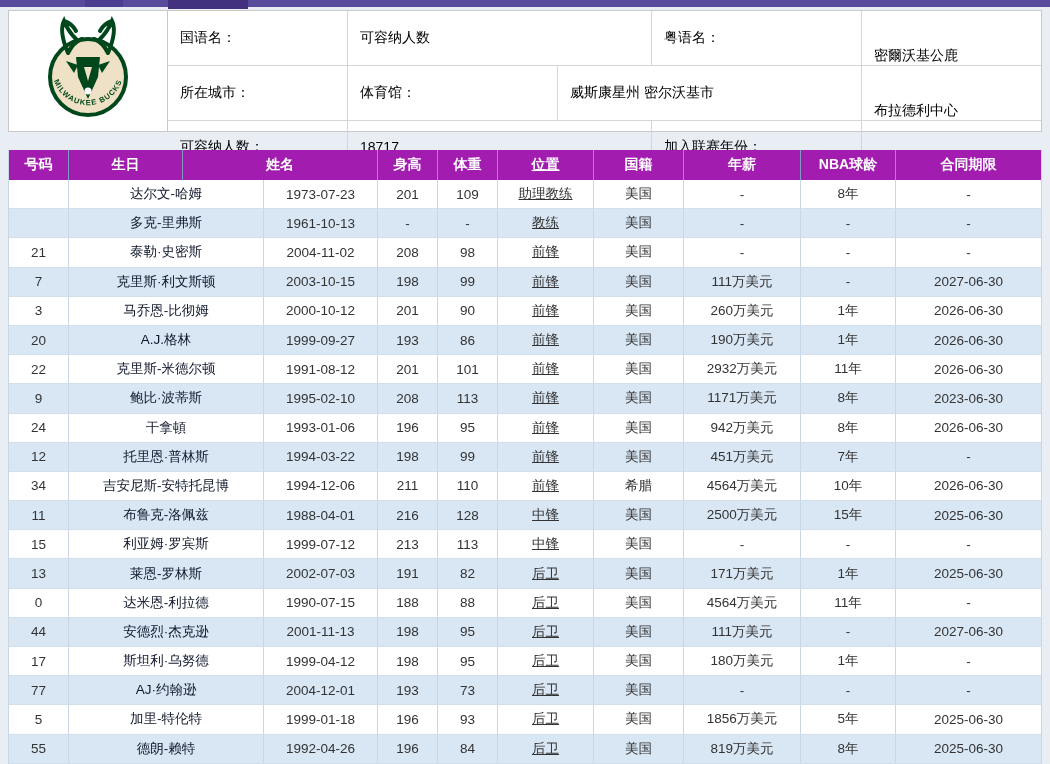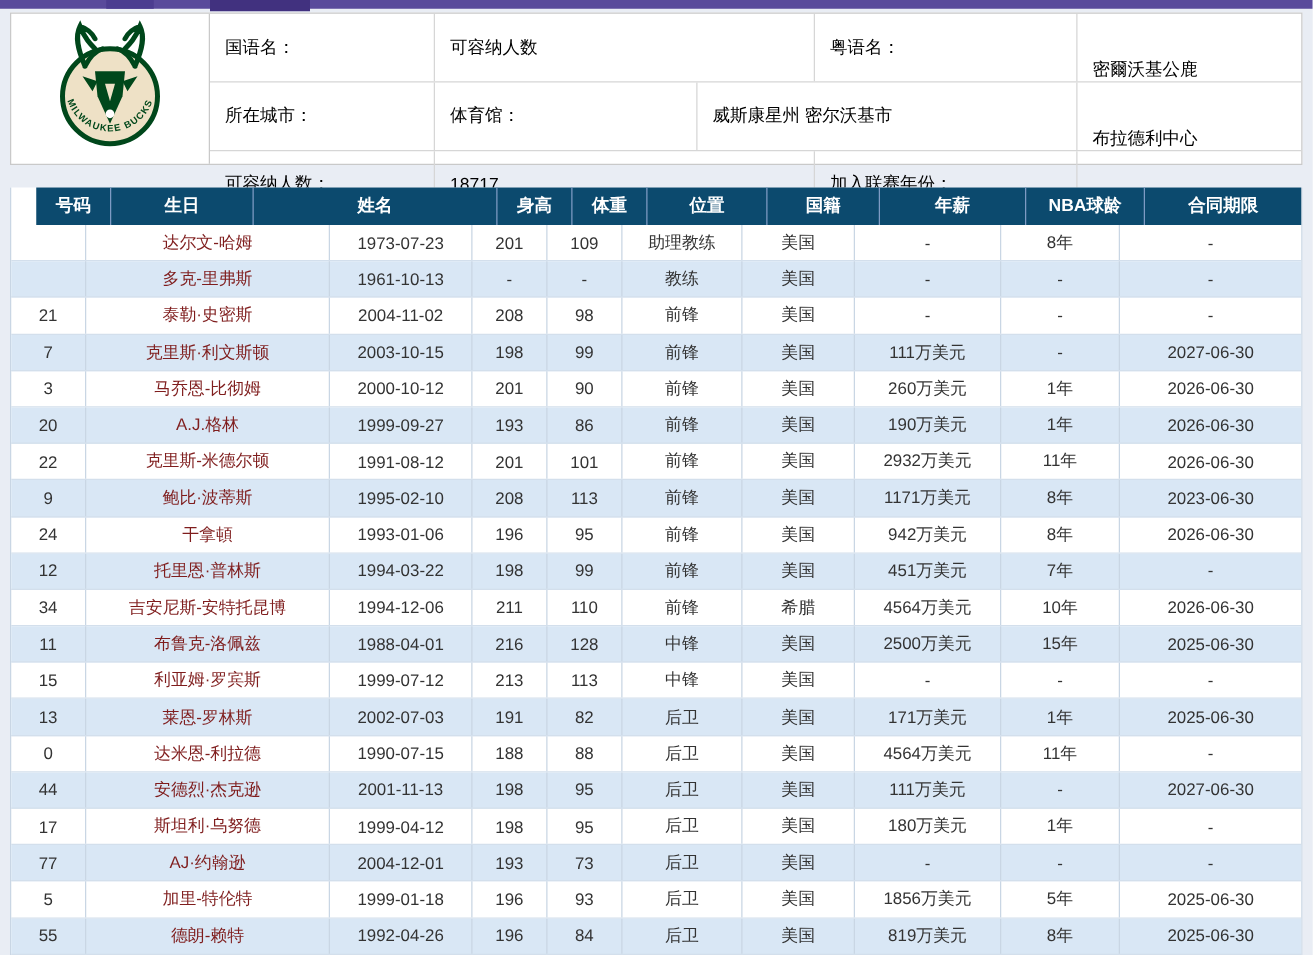--- a/index.html
+++ b/index.html
@@ -26,34 +26,34 @@
   .info-cell { display:flex; align-items:center; padding-left:12px;
     font-size:14px; color:#000000; border-right:1px solid #d6d6d6;
     white-space:nowrap; overflow:hidden; }
   .il1 { width:180px; } .iv1 { width:304px; }
   .il2 { width:210px; } .iv2 { flex:1; border-right:none;margin-top:36px; }
   .link { color:#2b5cab; }
 
   
   .roster { position:absolute; top:150px; left:8px; width:1034px;
     background:#fff; border-left:1px solid #c9d6e4; border-right:1px solid #c9d6e4; }
-  .rheader { display:flex; height:30px; background:#0c4a6e;margin-left:20px; }
+  .rheader { display:flex; height:30px; background:#a21caf; }
   .hcell { display:flex; align-items:center; justify-content:center;
     color:#fff; font-size:14px; font-weight:bold;
     border-right:1px solid #7e9bc4; }
   .hcell:last-child { border-right:none; }
   .rrow { display:flex; height:29.2px; border-bottom:1px solid #d3dfec; }
   .rrow:nth-child(even) { background:#d9e7f5; }
   .rcell { display:flex; align-items:center; justify-content:center;
     font-size:13.5px; color:#333; border-right:1px solid #c9d6e4;
     white-space:nowrap; overflow:hidden; }
   .rcell:last-child { border-right:none; }
-  .rcell.name { color:#7f1d1d; }
+  .rcell.name { color:#0f172a; }
   .c0{width:60px;} .c1{width:195px;} .c2{width:114px;} .c3{width:60px;}
-  .c4{width:60px;} .c5{width:96px;} .c6{width:90px;} .c7{width:117px;}
+  .c4{width:60px;} .c5{width:96px;text-decoration:underline;} .c6{width:90px;} .c7{width:117px;}
   .c8{width:95px;} .c9{flex:1;}
 </style>
 </head>
 <body>
 
 <div class="topbar">
   <div class="tab-frag2"></div>
   <div class="tab-frag"></div>
 </div>
 

